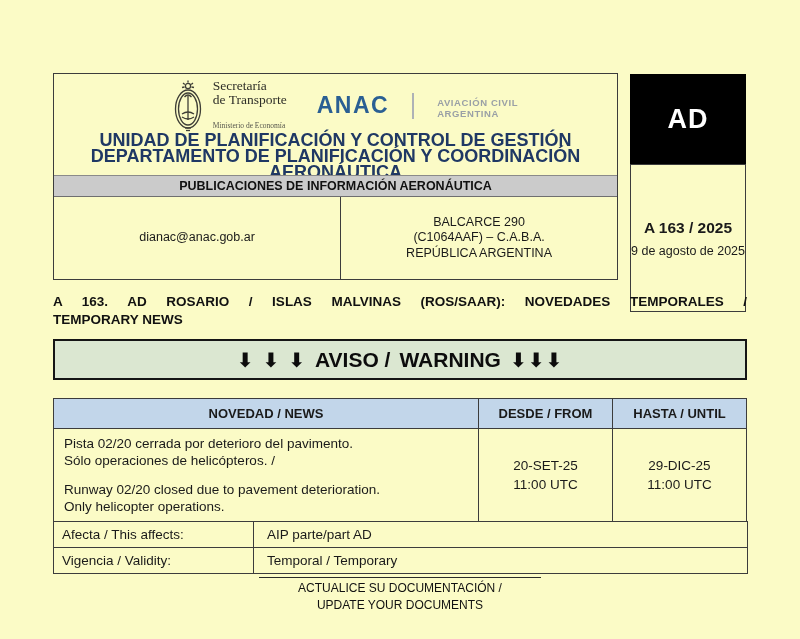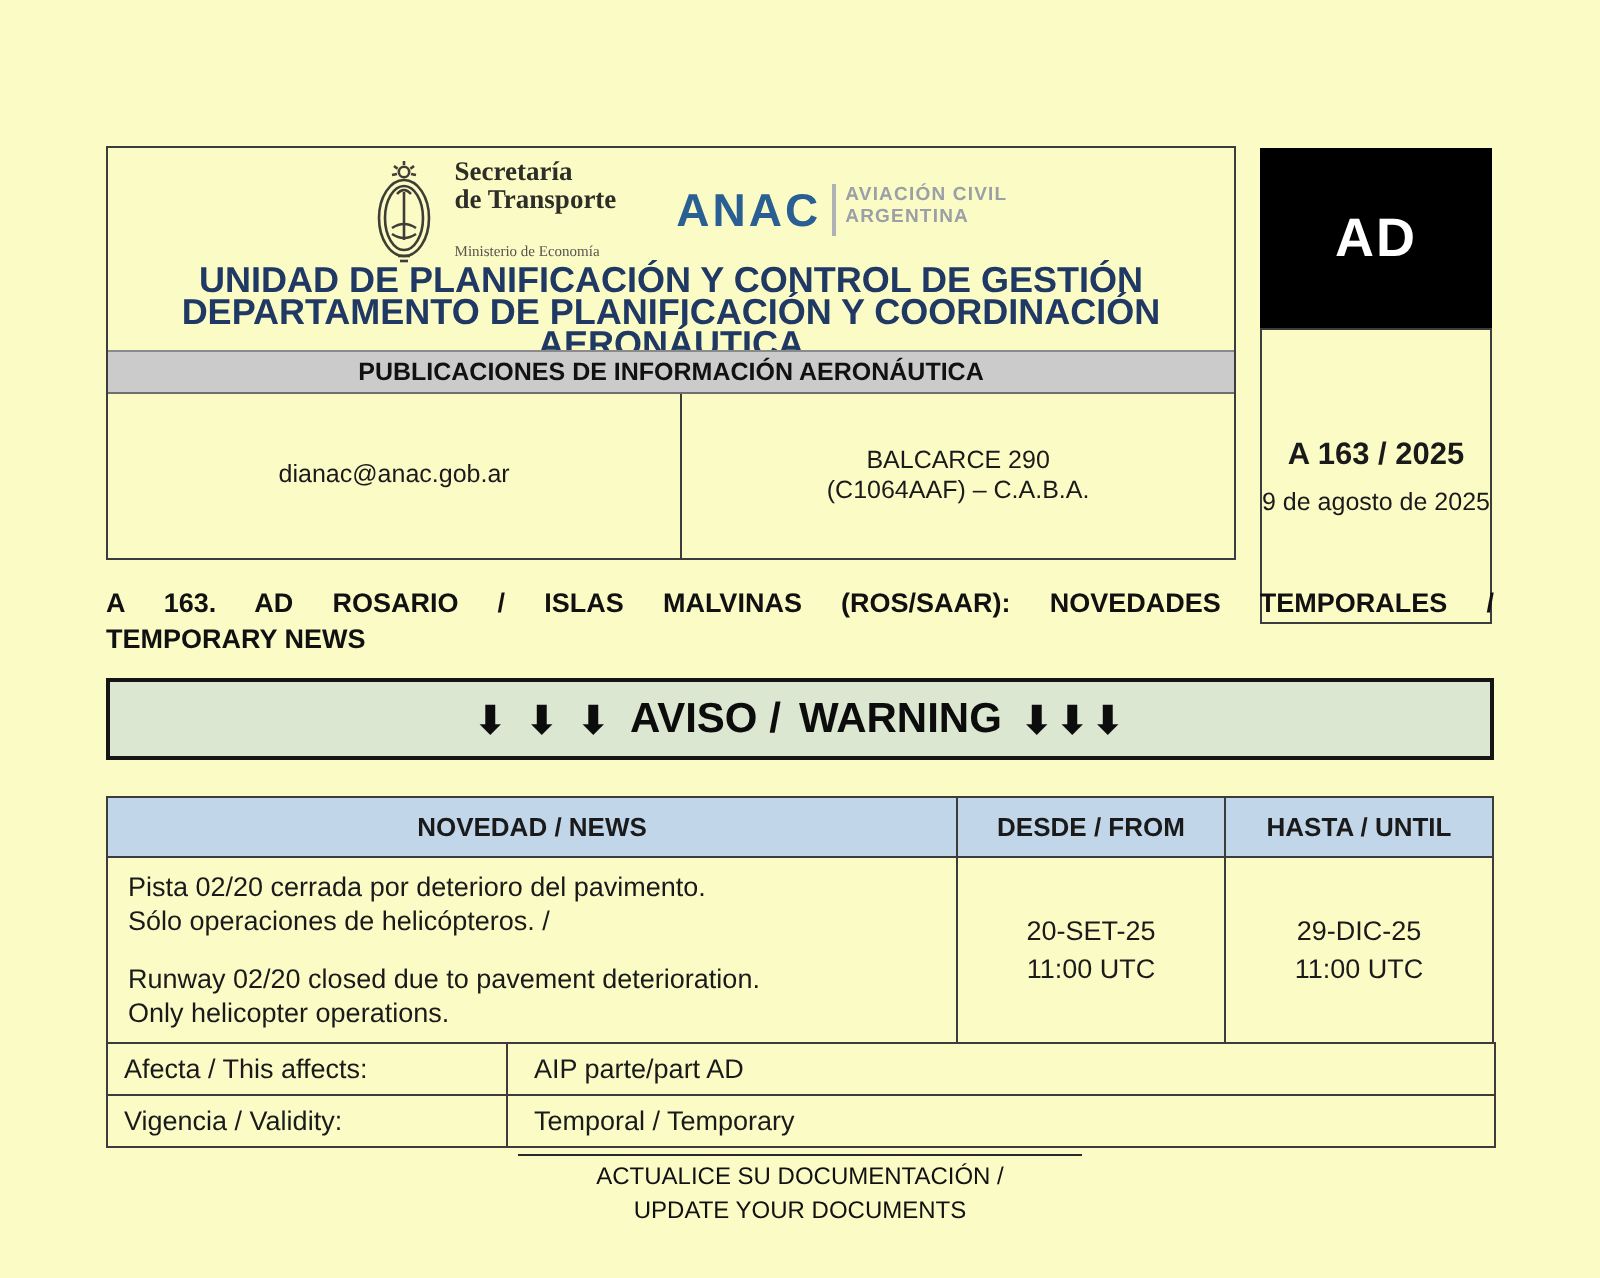--- a/index.html
+++ b/index.html
@@ -29,23 +29,23 @@
   .logo-row {
     height: 63px;
     display: flex;
     align-items: center;
     justify-content: center;
     gap: 30px;
     padding-left: 18px;
   }
   .gov-logo { display: flex; align-items: center; gap: 8px; }
   .gov-text { font-family: "Liberation Serif", "DejaVu Serif", serif; line-height: 14px; }
-  .gov-line { font-weight: bold; font-size: 13.5px; color: #2e2e28; }
+  .gov-line { font-weight: normal; font-size: 13.5px; color: #2e2e28; }
   .gov-sub { font-size: 7.5px; color: #55554c; margin-top: 12px; }
-  .anac-logo { display: flex; align-items: flex-start; gap: 5px; }
+  .anac-logo { display: flex; align-items: flex-end; gap: 23px; }
   .anac-name {
     font-weight: bold;
     font-size: 23px;
     letter-spacing: 1.5px;
     color: #2a5f93;
   }
   .anac-divider { width: 2px; height: 26px; background: #aeb2b6; }
   .anac-tagline {
     font-weight: bold;
     font-size: 9.5px;
@@ -258,20 +258,21 @@
       <div>DEPARTAMENTO DE PLANIFICACIÓN Y COORDINACIÓN AERONÁUTICA</div>
     </div>
     <div class="gray-bar">PUBLICACIONES DE INFORMACIÓN AERONÁUTICA</div>
     <div class="contact-row">
       <div class="contact-cell contact-left">
         <div>dianac@anac.gob.ar</div>
       </div>
       <div class="contact-cell contact-right">
         <div>BALCARCE 290</div>
         <div>(C1064AAF) – C.A.B.A.</div>
+        <div>REPÚBLICA ARGENTINA</div>
       </div>
     </div>
   </div>
 
   <div class="ad-box">AD</div>
   <div class="edition-box">
     <div class="edition-number">A 163 / 2025</div>
     <div class="edition-date">9 de agosto de 2025</div>
   </div>
 

